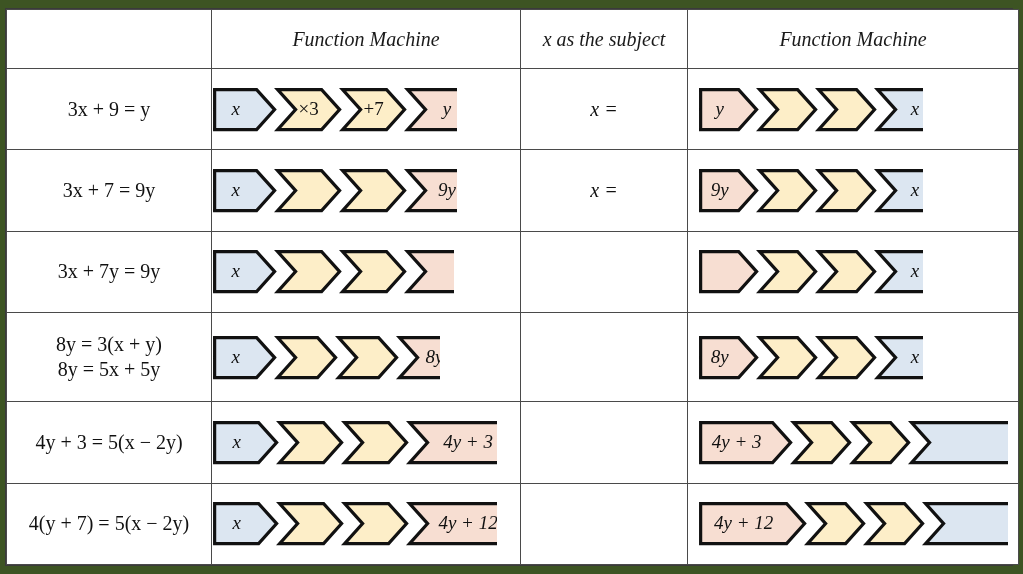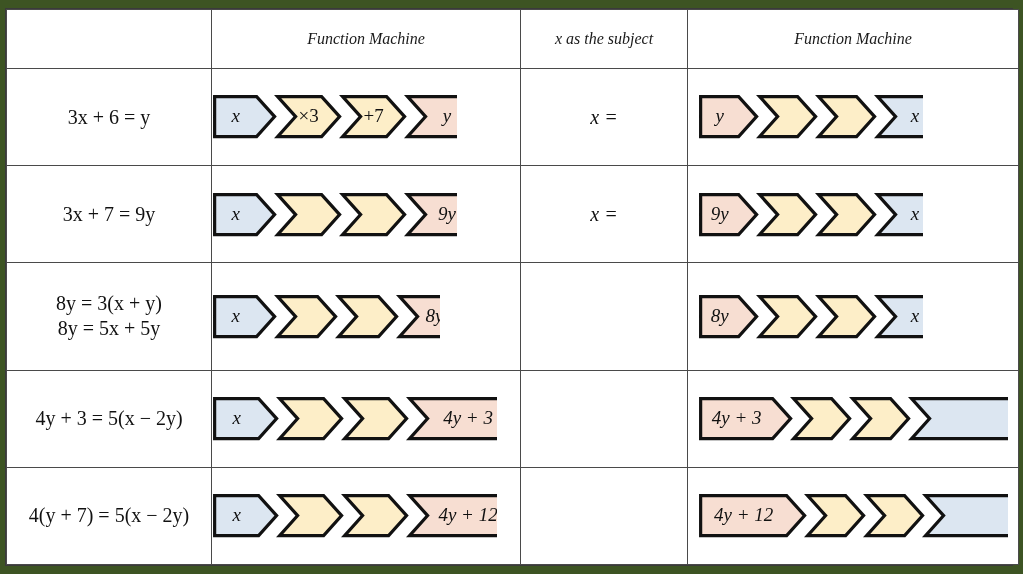--- a/index.html
+++ b/index.html
@@ -23,21 +23,21 @@
     border:1px solid #4a4a4a;
     padding:0;
     vertical-align:middle;
     text-align:center;
     background:#ffffff;
   }
   thead th{
     background:#e2edd9;
     height:58px;
     font-style:italic;
-    font-size:16px;
+    font-size:20px;
     color:#1a1a1a;
     font-weight:normal;
   }
   .col-eq{width:204px;}
   .col-fm1{width:308px;}
   .col-subj{width:166px;margin-top:48px;}
   .col-fm2{width:330px;}
 
   td.eq{
     font-size:20px;
@@ -67,21 +67,21 @@
       <tr>
         <th class="col-eq"></th>
         <th class="col-fm1">Function Machine</th>
         <th class="col-subj">x as the subject</th>
         <th class="col-fm2">Function Machine</th>
       </tr>
     </thead>
     <tbody id="tbody">
         <tr>
           <td class="eq">
-            <span class="ln">3x + 6 = y</span>
+            <span class="ln">3x + 9 = y</span>
           </td>
           <td class="fm">
             <svg class="machine" width="245" height="45.2" viewBox="0 0 245 45.2">
               <path d="M 2.6 2.6 L 44.6 2.6 L 62.6 22.6 L 44.6 42.6 L 2.6 42.6 Z" fill="#dce6f1" stroke="#111111" stroke-width="3.2" stroke-linejoin="miter"></path>
               <text x="23.6" y="23.6" text-anchor="middle" class="it">x</text>
               <path d="M 65.6 2.6 L 109.6 2.6 L 127.6 22.6 L 109.6 42.6 L 65.6 42.6 L 83.6 22.6 Z" fill="#fdeec8" stroke="#111111" stroke-width="3.2" stroke-linejoin="miter"></path>
               <text x="96.6" y="23.6" text-anchor="middle">×3</text>
               <path d="M 130.6 2.6 L 174.6 2.6 L 192.6 22.6 L 174.6 42.6 L 130.6 42.6 L 148.6 22.6 Z" fill="#fdeec8" stroke="#111111" stroke-width="3.2" stroke-linejoin="miter"></path>
               <text x="161.6" y="23.6" text-anchor="middle">+7</text>
               <path d="M 195.6 2.6 L 256.6 2.6 L 256.6 42.6 L 195.6 42.6 L 213.6 22.6 Z" fill="#f7ded2" stroke="#111111" stroke-width="3.2" stroke-linejoin="miter"></path>
@@ -112,20 +112,44 @@
               <path d="M 130.6 2.6 L 174.6 2.6 L 192.6 22.6 L 174.6 42.6 L 130.6 42.6 L 148.6 22.6 Z" fill="#fdeec8" stroke="#111111" stroke-width="3.2" stroke-linejoin="miter"></path>
               <path d="M 195.6 2.6 L 256.6 2.6 L 256.6 42.6 L 195.6 42.6 L 213.6 22.6 Z" fill="#f7ded2" stroke="#111111" stroke-width="3.2" stroke-linejoin="miter"></path>
               <text x="235.1" y="23.6" text-anchor="middle" class="it">9y</text>
             </svg>
           </td>
           <td class="subj">x =</td>
           <td class="fm right">
             <svg class="machine" width="225" height="45.2" viewBox="0 0 225 45.2">
               <path d="M 2.6 2.6 L 40.6 2.6 L 58.6 22.6 L 40.6 42.6 L 2.6 42.6 Z" fill="#f7ded2" stroke="#111111" stroke-width="3.2" stroke-linejoin="miter"></path>
               <text x="21.6" y="23.6" text-anchor="middle" class="it">9y</text>
+              <path d="M 61.6 2.6 L 99.6 2.6 L 117.6 22.6 L 99.6 42.6 L 61.6 42.6 L 79.6 22.6 Z" fill="#fdeec8" stroke="#111111" stroke-width="3.2" stroke-linejoin="miter"></path>
+              <path d="M 120.6 2.6 L 158.6 2.6 L 176.6 22.6 L 158.6 42.6 L 120.6 42.6 L 138.6 22.6 Z" fill="#fdeec8" stroke="#111111" stroke-width="3.2" stroke-linejoin="miter"></path>
+              <path d="M 179.6 2.6 L 236.6 2.6 L 236.6 42.6 L 179.6 42.6 L 197.6 22.6 Z" fill="#dce6f1" stroke="#111111" stroke-width="3.2" stroke-linejoin="miter"></path>
+              <text x="217.1" y="23.6" text-anchor="middle" class="it">x</text>
+            </svg>
+          </td>
+        </tr>
+        <tr>
+          <td class="eq">
+            <span class="ln">3x + 7y = 9y</span>
+          </td>
+          <td class="fm">
+            <svg class="machine" width="242" height="45.2" viewBox="0 0 242 45.2">
+              <path d="M 2.6 2.6 L 44.6 2.6 L 62.6 22.6 L 44.6 42.6 L 2.6 42.6 Z" fill="#dce6f1" stroke="#111111" stroke-width="3.2" stroke-linejoin="miter"></path>
+              <text x="23.6" y="23.6" text-anchor="middle" class="it">x</text>
+              <path d="M 65.6 2.6 L 109.6 2.6 L 127.6 22.6 L 109.6 42.6 L 65.6 42.6 L 83.6 22.6 Z" fill="#fdeec8" stroke="#111111" stroke-width="3.2" stroke-linejoin="miter"></path>
+              <path d="M 130.6 2.6 L 174.6 2.6 L 192.6 22.6 L 174.6 42.6 L 130.6 42.6 L 148.6 22.6 Z" fill="#fdeec8" stroke="#111111" stroke-width="3.2" stroke-linejoin="miter"></path>
+              <path d="M 195.6 2.6 L 253.6 2.6 L 253.6 42.6 L 195.6 42.6 L 213.6 22.6 Z" fill="#f7ded2" stroke="#111111" stroke-width="3.2" stroke-linejoin="miter"></path>
+            </svg>
+          </td>
+          <td class="subj"></td>
+          <td class="fm right">
+            <svg class="machine" width="225" height="45.2" viewBox="0 0 225 45.2">
+              <path d="M 2.6 2.6 L 40.6 2.6 L 58.6 22.6 L 40.6 42.6 L 2.6 42.6 Z" fill="#f7ded2" stroke="#111111" stroke-width="3.2" stroke-linejoin="miter"></path>
               <path d="M 61.6 2.6 L 99.6 2.6 L 117.6 22.6 L 99.6 42.6 L 61.6 42.6 L 79.6 22.6 Z" fill="#fdeec8" stroke="#111111" stroke-width="3.2" stroke-linejoin="miter"></path>
               <path d="M 120.6 2.6 L 158.6 2.6 L 176.6 22.6 L 158.6 42.6 L 120.6 42.6 L 138.6 22.6 Z" fill="#fdeec8" stroke="#111111" stroke-width="3.2" stroke-linejoin="miter"></path>
               <path d="M 179.6 2.6 L 236.6 2.6 L 236.6 42.6 L 179.6 42.6 L 197.6 22.6 Z" fill="#dce6f1" stroke="#111111" stroke-width="3.2" stroke-linejoin="miter"></path>
               <text x="217.1" y="23.6" text-anchor="middle" class="it">x</text>
             </svg>
           </td>
         </tr>
         <tr>
           <td class="eq">
             <span class="ln">8y = 3(x + y)</span>

